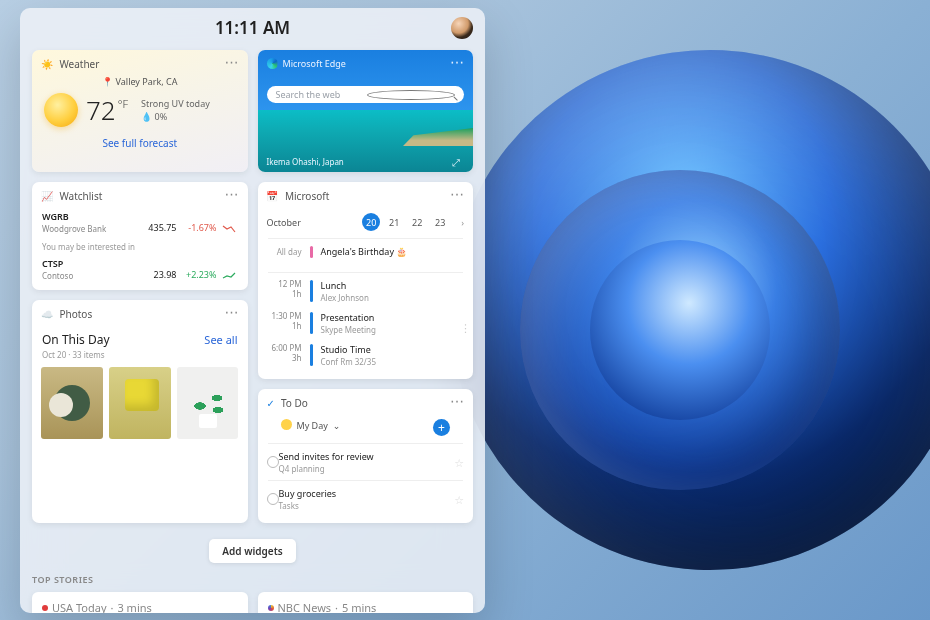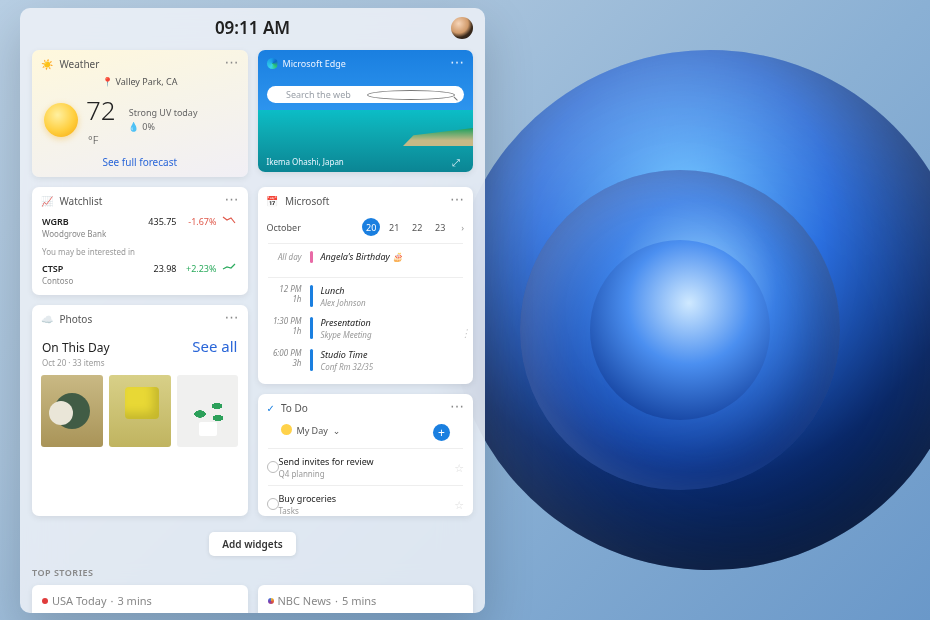--- a/index.html
+++ b/index.html
@@ -27,71 +27,71 @@
 .card { background:#fff; border-radius:7px; box-shadow:0 2px 6px rgba(0,0,0,.08); overflow:hidden; position:relative; }
 .card .title { display:flex; align-items:center; gap:6px; padding:7px 9px 4px; font-size:10px; color:#555; }
 .more { position:absolute; top:7px; right:8px; color:#888; font-size:14px; letter-spacing:1px; cursor:pointer; line-height:10px; }
 
 .weather{background:linear-gradient(165deg,#fff8dc 0%,#f7f4e8 45%,#f1eff5 100%);}
 .w-body{display:flex;align-items:center;gap:8px;padding:2px 12px 4px;}
 .sun{width:34px;height:34px;border-radius:50%;
   background:radial-gradient(circle at 40% 35%,#fff0a0,#ffcf3f 55%,#f5a60a);
   box-shadow:0 2px 6px rgba(245,166,10,.35);}
 .w-loc{font-size:9px;color:#555;text-align:center;margin-bottom:2px;}
-.w-temp{font-size:26px;font-weight:300;color:#222;display:flex;align-items:flex-start;flex-direction:column;}
+.w-temp{font-size:26px;font-weight:300;color:#222;display:flex;align-items:flex-start;}
 .w-unit{font-size:11px;margin-top:4px;margin-left:2px;color:#444;}
 .w-side{font-size:9px;color:#666;line-height:1.5;margin-left:5px;}
 .w-link{text-align:center;font-size:10px;color:#2a66d8;padding:4px 0 8px;cursor:pointer;}
 
 .edge{height:122px;position:relative;}
 .edge-sky{height:60px;background:linear-gradient(180deg,#1a7fe0,#2d94ee);display:flex;flex-direction:column;gap:16px;padding:7px 9px;}
 .edge-title{display:flex;align-items:center;gap:5px;font-size:9px;color:#eaf2ff;}
 .edge-logo{width:11px;height:11px;border-radius:50%;
   background:conic-gradient(from 200deg,#36d7e8,#1a9de8 40%,#0e67c9 60%,#2cc36f 80%,#36d7e8);
   clip-path:polygon(20% 0,100% 0,100% 100%,0 100%,0 35%);}
 .edge-sea{height:62px;background:linear-gradient(180deg,#0bbdc6 0%,#0ea9b2 35%,#0b8594 100%);}
 .edge-beach{position:absolute;bottom:26px;right:0;width:70px;height:18px;
   background:linear-gradient(180deg,#1ca05e,#c7b986 70%);clip-path:polygon(15% 40%,100% 0,100% 100%,0 100%)}
 .sbox{background:#fff;border-radius:14px;height:22px;display:flex;align-items:center;padding:0 9px;gap:6px;}
-.sbox span{font-size:9px;color:#9aa0a8;flex:1;text-align:center;}
+.sbox span{font-size:9px;color:#9aa0a8;flex:1;}
 .sico{width:10px;height:10px;border:1.4px solid #777;border-radius:50%;position:relative;}
 .sico:after{content:"";position:absolute;width:5px;height:1.4px;background:#777;right:-4px;bottom:-1px;transform:rotate(45deg);}
 .edge-cap{position:absolute;bottom:5px;left:9px;font-size:8px;color:#eaf6ff;}
 .expand{position:absolute;bottom:5px;right:9px;width:12px;height:12px;color:#eaf6ff;font-size:10px;}
 
-.wl-row{display:flex;align-items:flex-start;padding:3px 10px;font-size:9px;}
+.wl-row{display:flex;align-items:flex-end;padding:3px 10px;font-size:9px;}
 .wl-name{flex:1;color:#222;font-weight:600;}
 .wl-sub{font-size:8px;color:#888;font-weight:400;display:block;}
 .wl-price{width:42px;text-align:right;color:#222;}
 .wl-chg{width:40px;text-align:right;}
 .neg{color:#e05a4c;} .pos{color:#2cab5e;}
 .wl-spark{width:16px;height:10px;margin-left:5px;}
 .wl-note{font-size:8px;color:#999;padding:4px 10px 2px;}
 
 .cal-month{display:flex;align-items:center;gap:8px;padding:6px 9px 5px;font-size:9px;color:#555;}
 .cal-days{display:flex;gap:5px;margin-left:auto;}
 .cal-day{width:18px;height:18px;border-radius:50%;font-size:9px;display:flex;align-items:center;justify-content:center;color:#555;cursor:pointer;}
 .cal-day.sel{background:#1a7fe0;color:#fff;}
 .cal-arrow{color:#999;font-size:9px;margin-left:4px;}
-.cal-list{padding:0 10px 8px;font-style:italic;}
+.cal-list{padding:0 10px 8px;}
 .cal-ev{display:flex;gap:8px;padding:4px 0;font-size:9px;position:relative;}
 .cal-time{width:34px;text-align:right;color:#888;font-size:8px;line-height:1.25;}
 .cal-bar{width:3px;border-radius:2px;position:relative;top:1px;}
 .cal-bar.pink{background:#e86aa6;height:12px;}
 .cal-bar.blue{background:#1a7fe0;}
 .cal-txt{flex:1;color:#222;}
 .cal-txt .sub{display:block;color:#999;font-size:8px;}
 .cal-allday{font-size:8px;color:#999;align-self:center;width:34px;text-align:right;}
 .sep{height:1px;background:#eee;margin:2px 10px;}
 .dots{position:absolute;right:2px;top:50%;transform:translateY(-50%);font-size:11px;color:#ccc;}
 
 .ph-head{display:flex;align-items:baseline;padding:6px 10px 2px;}
 .ph-h1{font-size:12px;color:#222;}
 .ph-sub{font-size:8px;color:#999;margin-top:1px;}
-.ph-see{margin-left:auto;font-size:15px;color:#2a66d8;cursor:pointer;}
+.ph-see{margin-left:auto;font-size:11px;color:#2a66d8;cursor:pointer;}
 .ph-grid{display:flex;gap:6px;padding:5px 9px 9px;}
 .ph-thumb{width:65px;height:72px;border-radius:3px;position:relative;overflow:hidden;}
 .t1{background:linear-gradient(180deg,#c9b984,#a99458);display:flex;align-items:center;justify-content:center;}
 .t1 .circ{width:36px;height:36px;border-radius:50%;background:#415c45;}
 .t1 .circ2{width:24px;height:24px;border-radius:50%;background:#eae6d8;position:absolute;left:8px;top:26px;}
 .t2{background:linear-gradient(180deg,#d8d088,#c0b460);}
 .t2 .pillow{position:absolute;width:34px;height:32px;left:16px;top:12px;background:#e8d835;border-radius:4px;box-shadow:inset -6px -6px 10px rgba(0,0,0,.15);}
 .t3{background:#f0f0ef;}
 .t3 .pot{position:absolute;bottom:11px;left:22px;width:18px;height:14px;background:#fff;border-radius:2px;}
 .t3 .plant{position:absolute;bottom:25px;left:15px;width:34px;height:30px;
@@ -123,21 +123,21 @@
 <body>
 
 <div class="wallpaper">
   <div class="swirl a"></div>
     <div class="swirl b"></div>
     <div class="swirl c"></div>
 </div>
 
 <div class="panel">
   <div class="hdr">
-    <div class="time">09:11 AM</div>
+    <div class="time">11:11 AM</div>
     <div class="avatar"></div>
   </div>
 
   <div class="grid">
 
     <div class="card weather">
       <div class="title">
           <span>☀️</span>
         <span>Weather</span>
         </div>
@@ -285,21 +285,21 @@
         <span>⌄</span>
         <span class="td-add">+</span>
       </div>
       <div class="sep"></div>
       <div class="td-item">
         <span class="td-circle"></span>
         <div class="td-txt"><span>Send invites for review</span><span class="sub">Q4 planning</span></div>
         <span class="td-star">☆</span>
       </div>
       <div class="sep"></div>
-      <div class="td-item" style="padding-bottom:0;">
+      <div class="td-item" style="padding-bottom:12px;">
         <span class="td-circle"></span>
         <div class="td-txt"><span>Buy groceries</span><span class="sub">Tasks</span></div>
         <span class="td-star">☆</span>
       </div>
     </div>
   </div>
 
   <div class="addw">
       <button>Add widgets</button>
     </div>

